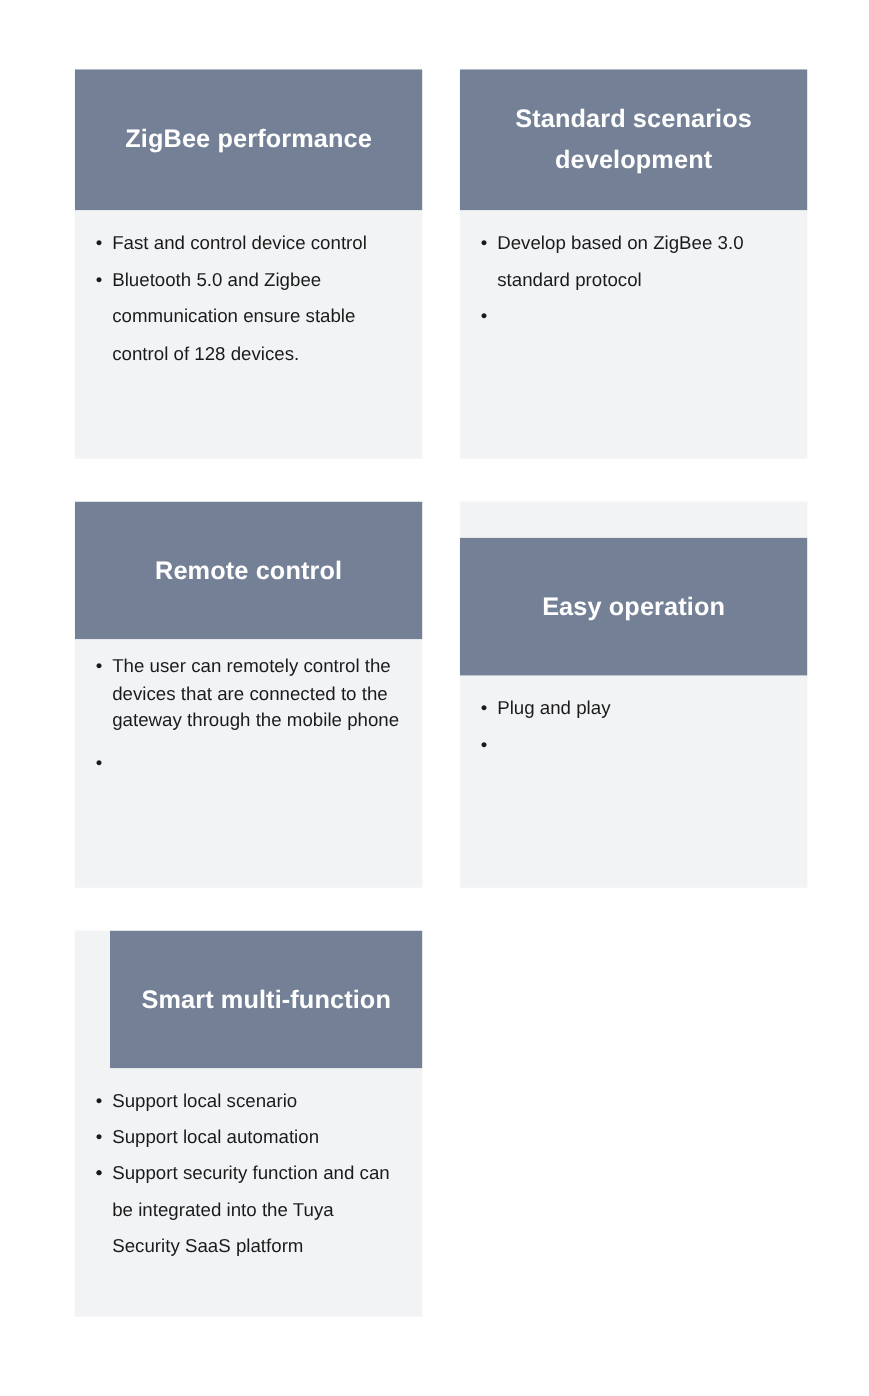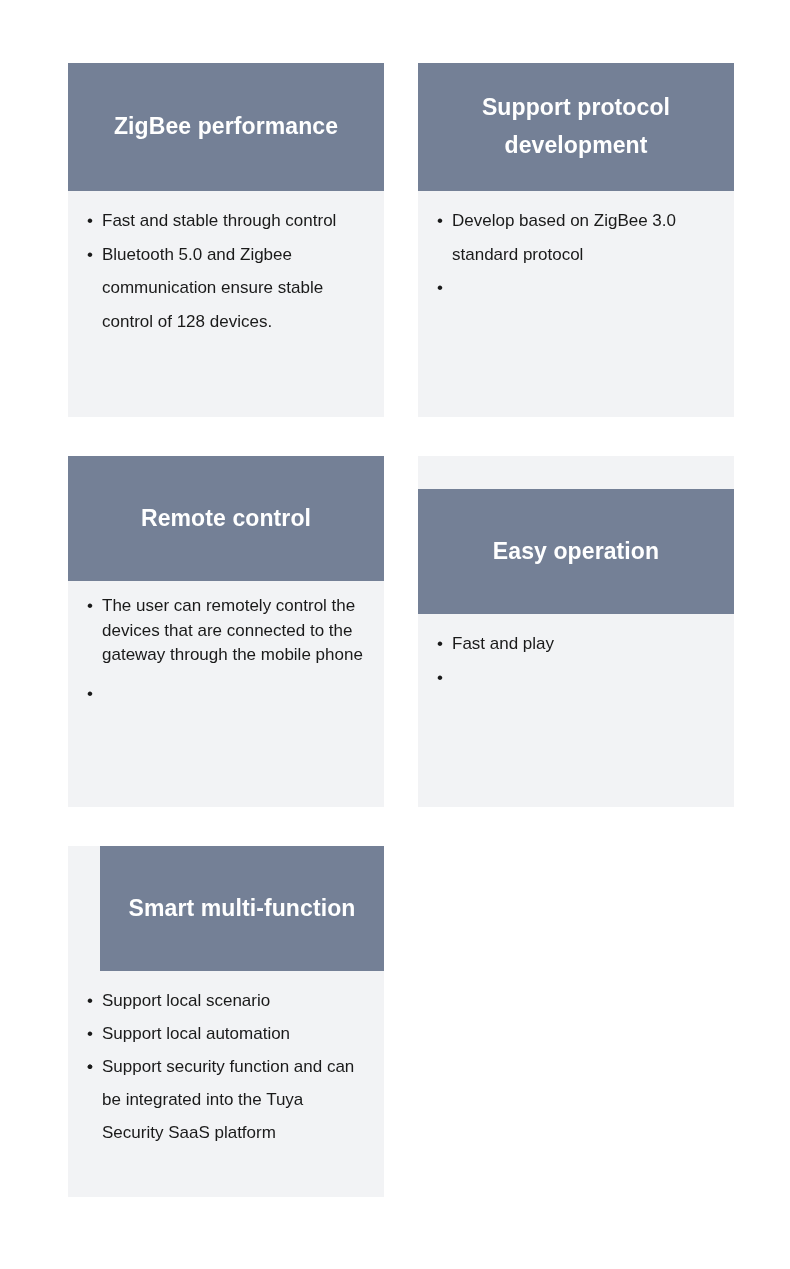--- a/index.html
+++ b/index.html
@@ -110,33 +110,33 @@
 <div class="feature-grid">
 
   <section class="feature-card" id="card-strong-performance">
     <div class="card-header">
       <h2 class="card-title">ZigBee performance</h2>
     </div>
     <div class="card-body">
       <ul class="bullet-list">
         <li class="bullet-item">
           <span class="bullet-dot">•</span>
-          <span>Fast and stable through control</span>
+          <span>Fast and control device control</span>
         </li>
         <li class="bullet-item">
           <span class="bullet-dot">•</span>
           <span>Bluetooth 5.0 and Zigbee communication ensure stable control of 128 devices.</span>
         </li>
       </ul>
     </div>
   </section>
 
   <section class="feature-card" id="card-standard-protocol">
     <div class="card-header">
-      <h2 class="card-title">Support protocol development</h2>
+      <h2 class="card-title">Standard scenarios development</h2>
     </div>
     <div class="card-body">
       <ul class="bullet-list">
         <li class="bullet-item">
           <span class="bullet-dot">•</span>
           <span>Develop based on ZigBee 3.0 standard protocol</span>
         </li>
         <li class="bullet-item">
           <span class="bullet-dot">•</span>
         </li>
@@ -162,21 +162,21 @@
   </section>
 
   <section class="feature-card" id="card-easy-operation">
     <div class="card-header">
       <h2 class="card-title">Easy operation</h2>
     </div>
     <div class="card-body">
       <ul class="bullet-list">
         <li class="bullet-item">
           <span class="bullet-dot">•</span>
-          <span>Fast and play</span>
+          <span>Plug and play</span>
         </li>
         <li class="bullet-item">
           <span class="bullet-dot">•</span>
         </li>
       </ul>
     </div>
   </section>
 
   <section class="feature-card compact" id="card-smart-multifunction">
     <div class="card-header">

